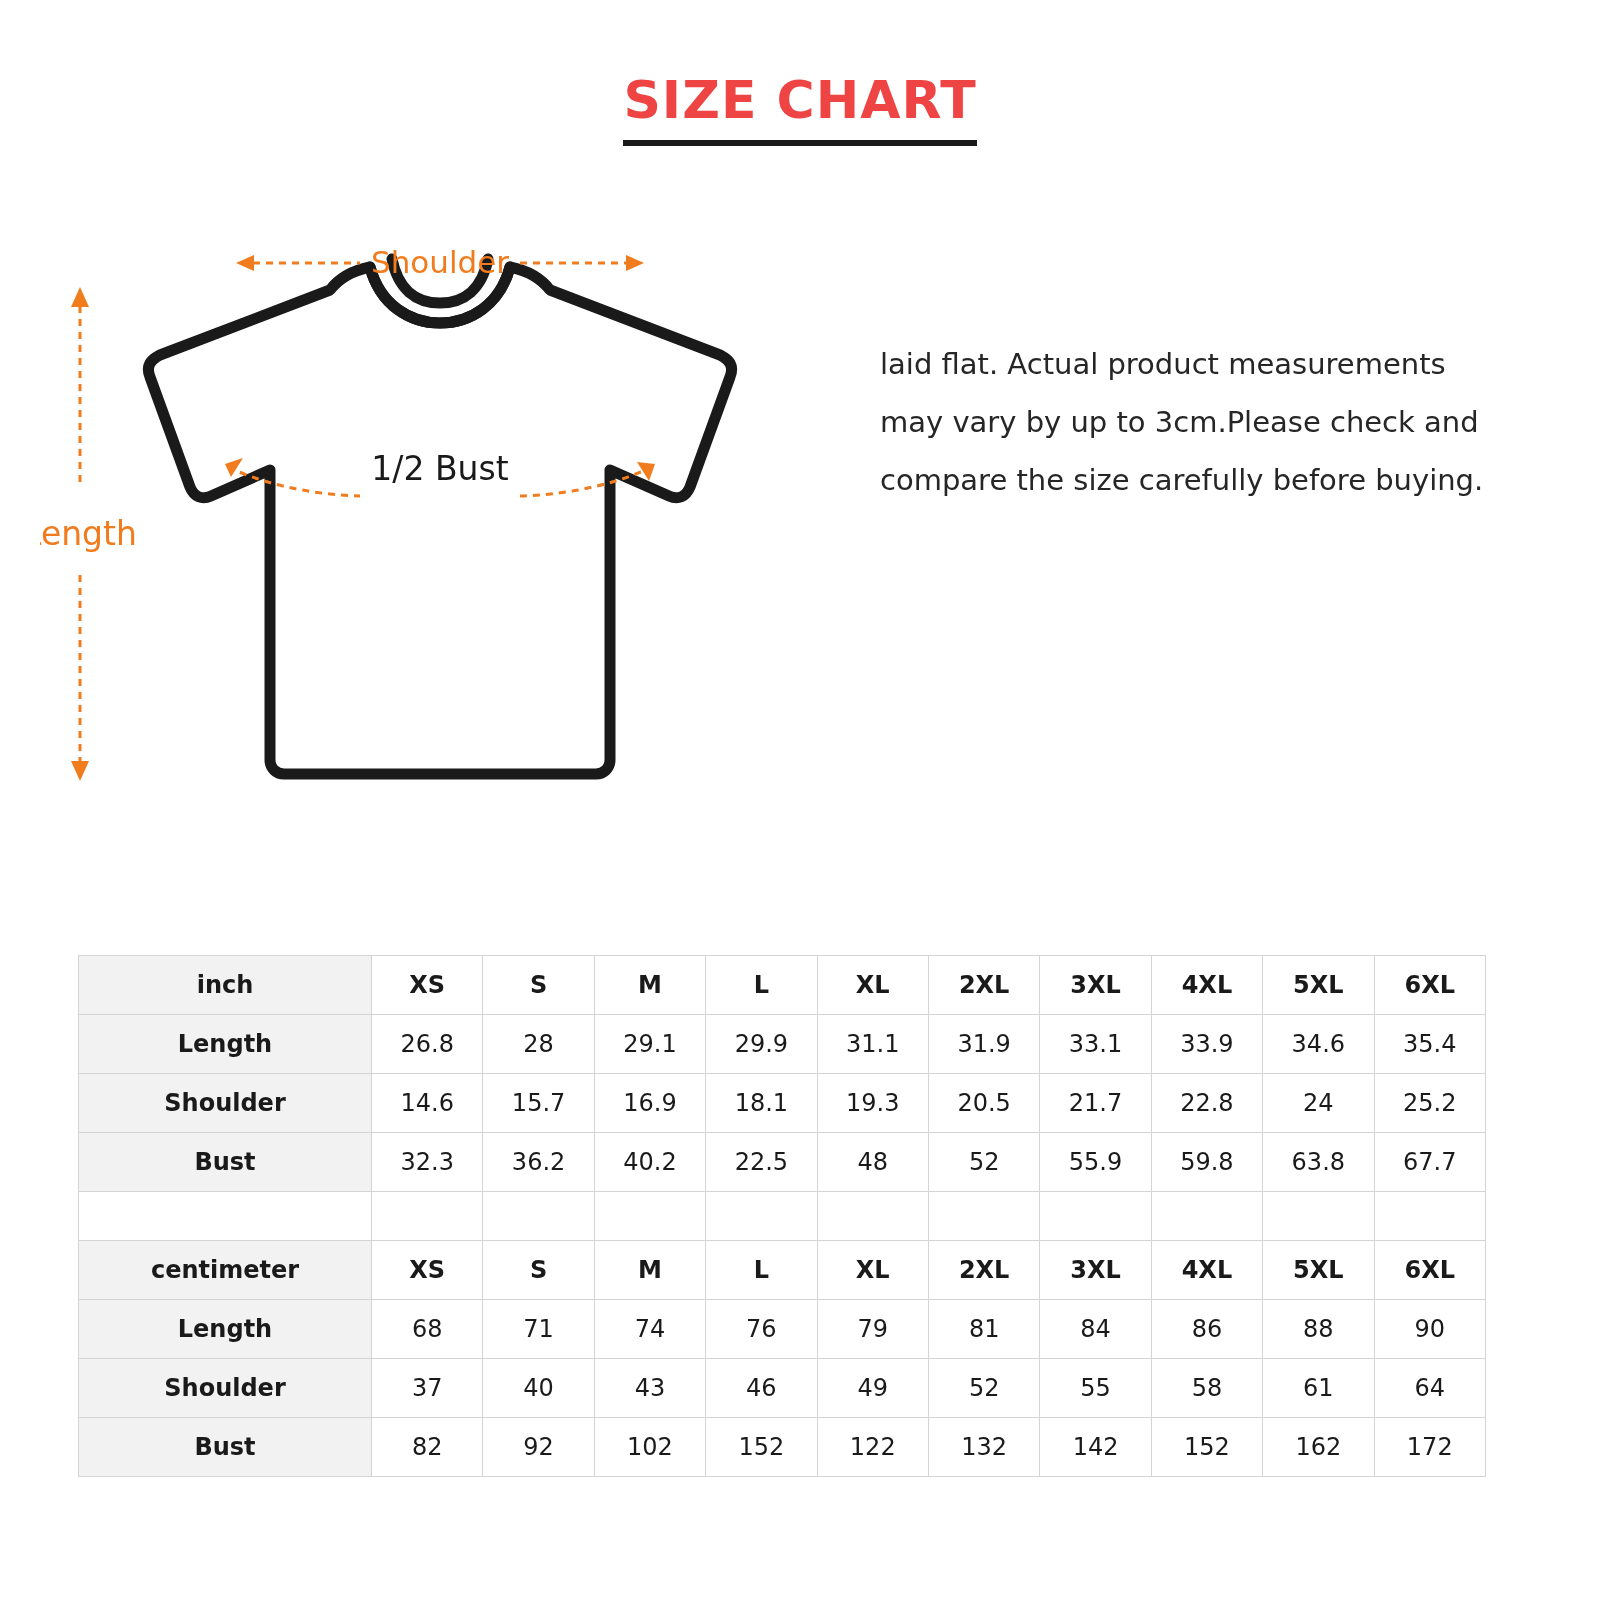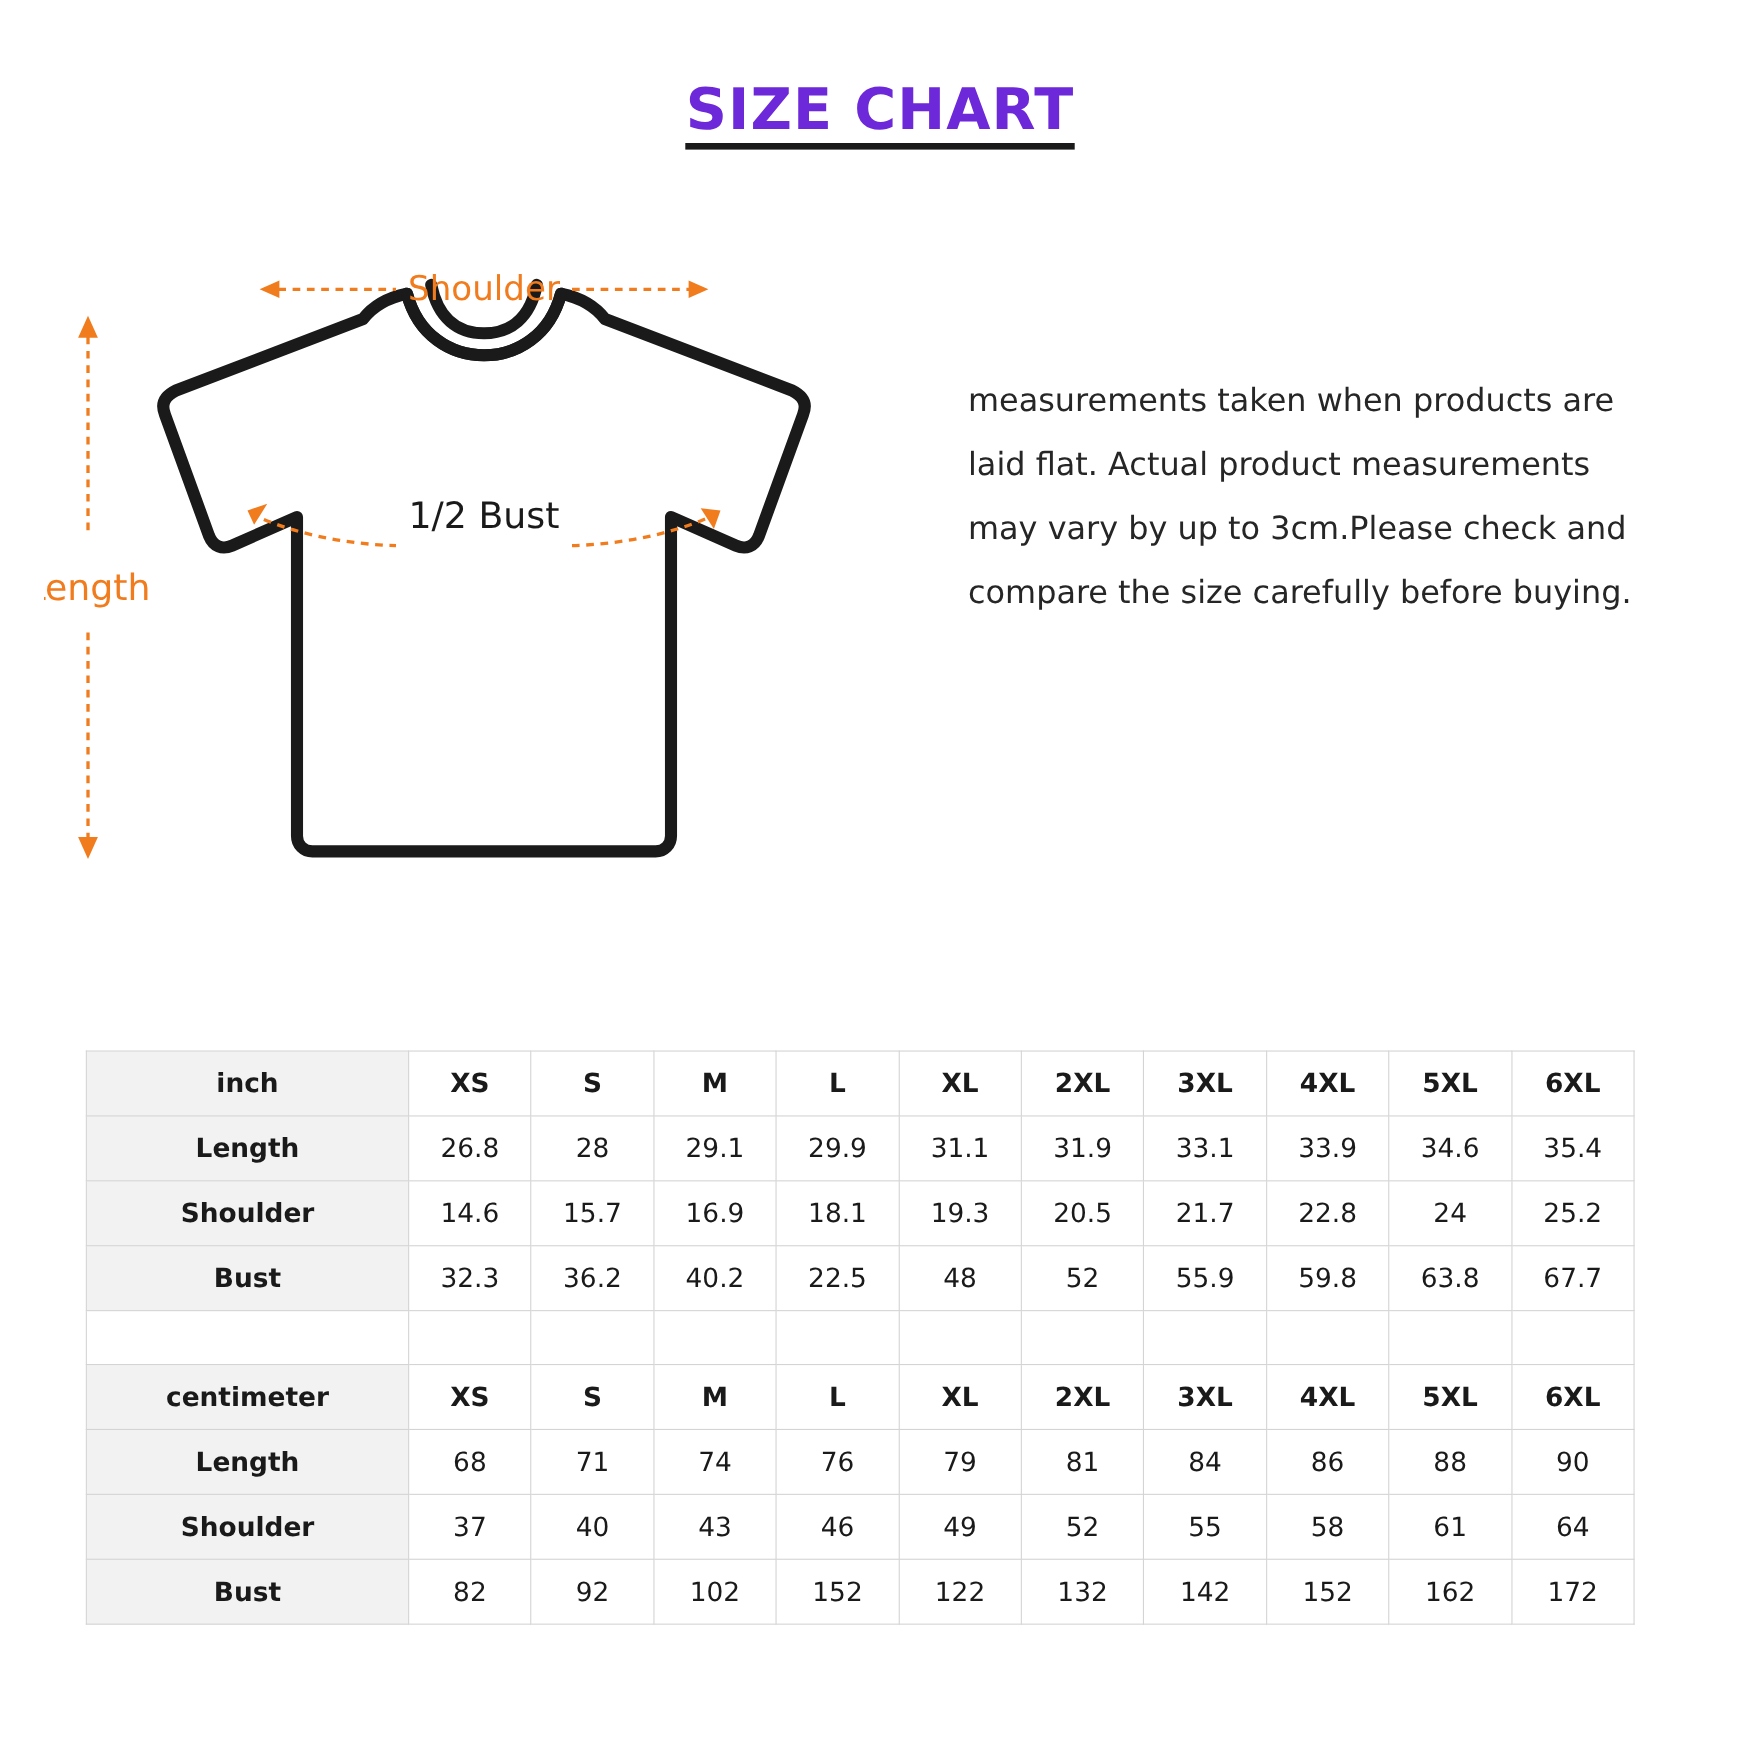--- a/index.html
+++ b/index.html
@@ -23,21 +23,22 @@
     left: 0;
     width: 1600px;
     text-align: center;
   }
   .title {
     display: inline-block;
     font-family: "DejaVu Sans", sans-serif;
     font-weight: bold;
     font-size: 52px;
     letter-spacing: 1px;
-    color: #6d28d9;
+    color: #ef4444;
+    padding-bottom: 10px;
     border-bottom: 6px solid #1a1a1a;
   }
 
   
   .illustration {
     position: absolute;
     top: 215px;
     left: 40px;
     width: 800px;
     height: 600px;
@@ -161,21 +162,20 @@
       <line x1="40" y1="78" x2="40" y2="268" stroke-dasharray="7 6"></line>
       <line x1="40" y1="360" x2="40" y2="560" stroke-dasharray="7 6"></line>
       <polygon points="40,72 31,92 49,92" fill="#f07c1e" stroke="none"></polygon>
       <polygon points="40,566 31,546 49,546" fill="#f07c1e" stroke="none"></polygon>
     </g>
     <text x="40" y="330" text-anchor="middle" font-family="DejaVu Sans, sans-serif" font-size="33" fill="#f07c1e">Length</text>
   </svg>
 </div>
 
 <div class="note">
-  <div class="note-line">measurements taken when products are</div>
   <div class="note-line">laid flat. Actual product measurements</div>
   <div class="note-line">may vary by up to 3cm.Please check and</div>
   <div class="note-line">compare the size carefully before buying.</div>
 </div>
 
 <div class="tables">
   <table>
     <tbody id="table-body">
         <tr>
           <td class="label-col">inch</td>

